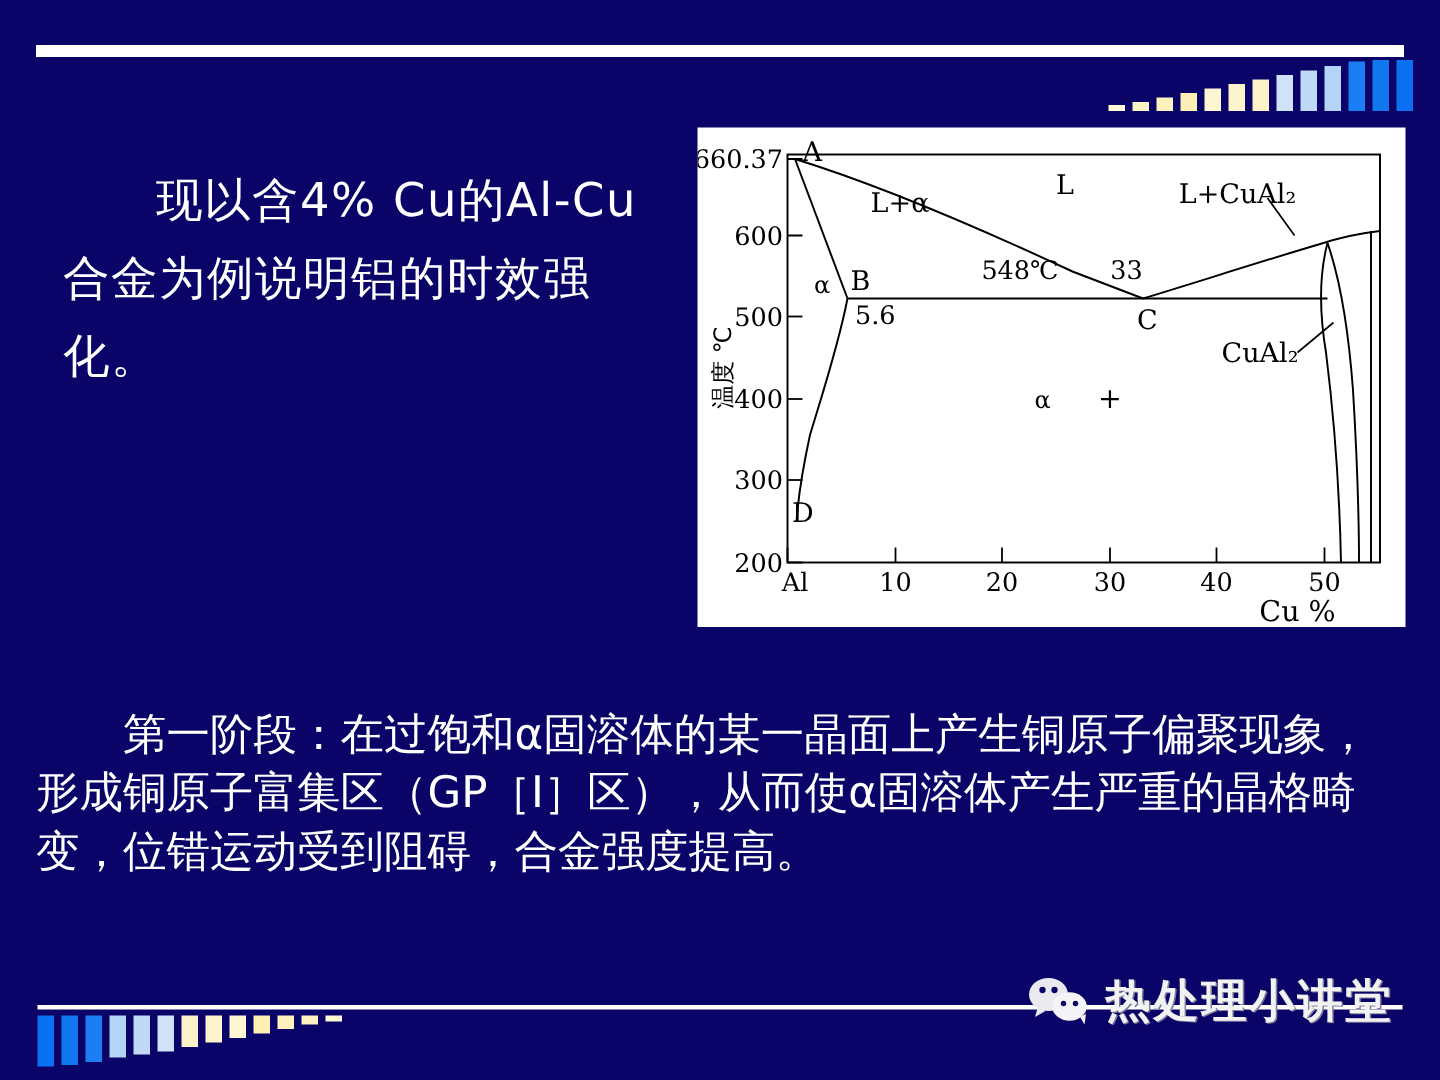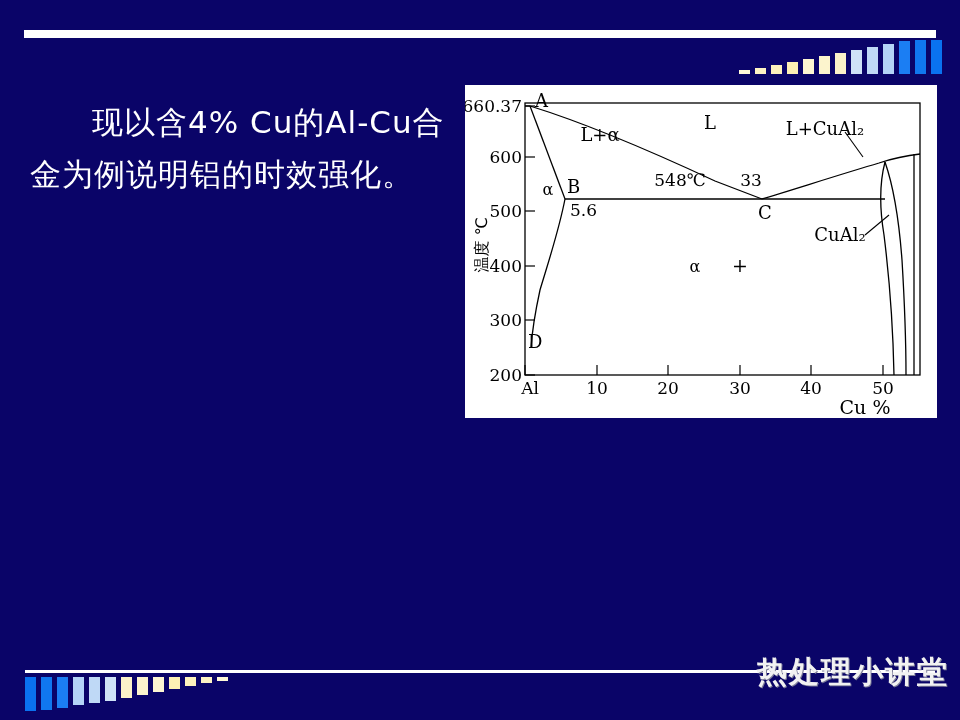--- a/index.html
+++ b/index.html
@@ -19,21 +19,21 @@
   .bars span{display:block;}
   .bars-top{right:18px;top:40px;height:34px;gap:5px;}
   .bars-bottom{left:25px;top:677px;height:34px;gap:5px;align-items:flex-start;}
 
   
   .text-col{
     position:absolute;left:30px;top:96px;width:430px;
     color:#ffffff;font-size:31px;line-height:52px;letter-spacing:1px;
     font-family:"DejaVu Sans","Liberation Sans",sans-serif;font-weight:400;
   }
-  .text-col p{margin:0;text-indent:2em;}
+  .text-col p{margin:12px;text-indent:2em;}
   .text-col p + p{margin-top:4px;}
 
   
   .body-para{
     position:absolute;left:24px;top:470px;width:914px;
     color:#ffffff;font-size:29px;line-height:39px;letter-spacing:0px;
     font-family:"DejaVu Sans","Liberation Sans",sans-serif;
     text-indent:2em;
   }
 
@@ -42,22 +42,22 @@
     position:absolute;left:465px;top:85px;width:472px;height:333px;
     background:#ffffff;
   }
   .chart-svg{display:block;width:472px;height:333px;}
 
   
   .footer-rule{
     position:absolute;left:25px;top:670px;width:910px;height:3px;background:#ffffff;
   }
   .brand{
-    position:absolute;right:11px;top:644px;height:46px;
-    display:flex;align-items:center;gap:8px;flex-direction:column;
+    position:absolute;right:31px;top:644px;height:46px;
+    display:flex;align-items:center;gap:8px;
   }
   .brand-text{
     color:#f2f2f2;font-size:30px;font-weight:bold;letter-spacing:2px;
     font-family:"DejaVu Sans","Liberation Sans",sans-serif;
     text-shadow:1px 1px 0 #7d7d99;
   }
 </style>
 </head>
 <body>
 
@@ -175,20 +175,21 @@
         <text x="135" y="56" text-anchor="middle">L+α</text>
         <text x="360" y="50" text-anchor="middle">L+CuAl₂</text>
         <text x="83" y="110" text-anchor="middle" font-size="16">α</text>
         <text x="230" y="187" text-anchor="middle" font-size="16">α</text>
         <text x="275" y="187" text-anchor="middle" font-size="19">+</text>
         <text x="375" y="156" text-anchor="middle">CuAl₂</text>
       </g>
     </svg>
   </div>
 
+  <div class="body-para">第一阶段：在过饱和α固溶体的某一晶面上产生铜原子偏聚现象，形成铜原子富集区（GP［Ⅰ］区），从而使α固溶体产生严重的晶格畸变，位错运动受到阻碍，合金强度提高。</div>
 
   <div class="footer-rule"></div>
 
   <div class="bars bars-bottom" id="bars-bottom">
       <span style="width: 11px; height: 34px; background: rgb(10, 114, 240);"></span>
       <span style="width: 11px; height: 33px; background: rgb(16, 119, 239);"></span>
       <span style="width: 11px; height: 31px; background: rgb(27, 126, 243);"></span>
       <span style="width: 11px; height: 28px; background: rgb(180, 212, 247);"></span>
       <span style="width: 11px; height: 26px; background: rgb(191, 217, 246);"></span>
       <span style="width: 11px; height: 24px; background: rgb(207, 226, 247);"></span>

